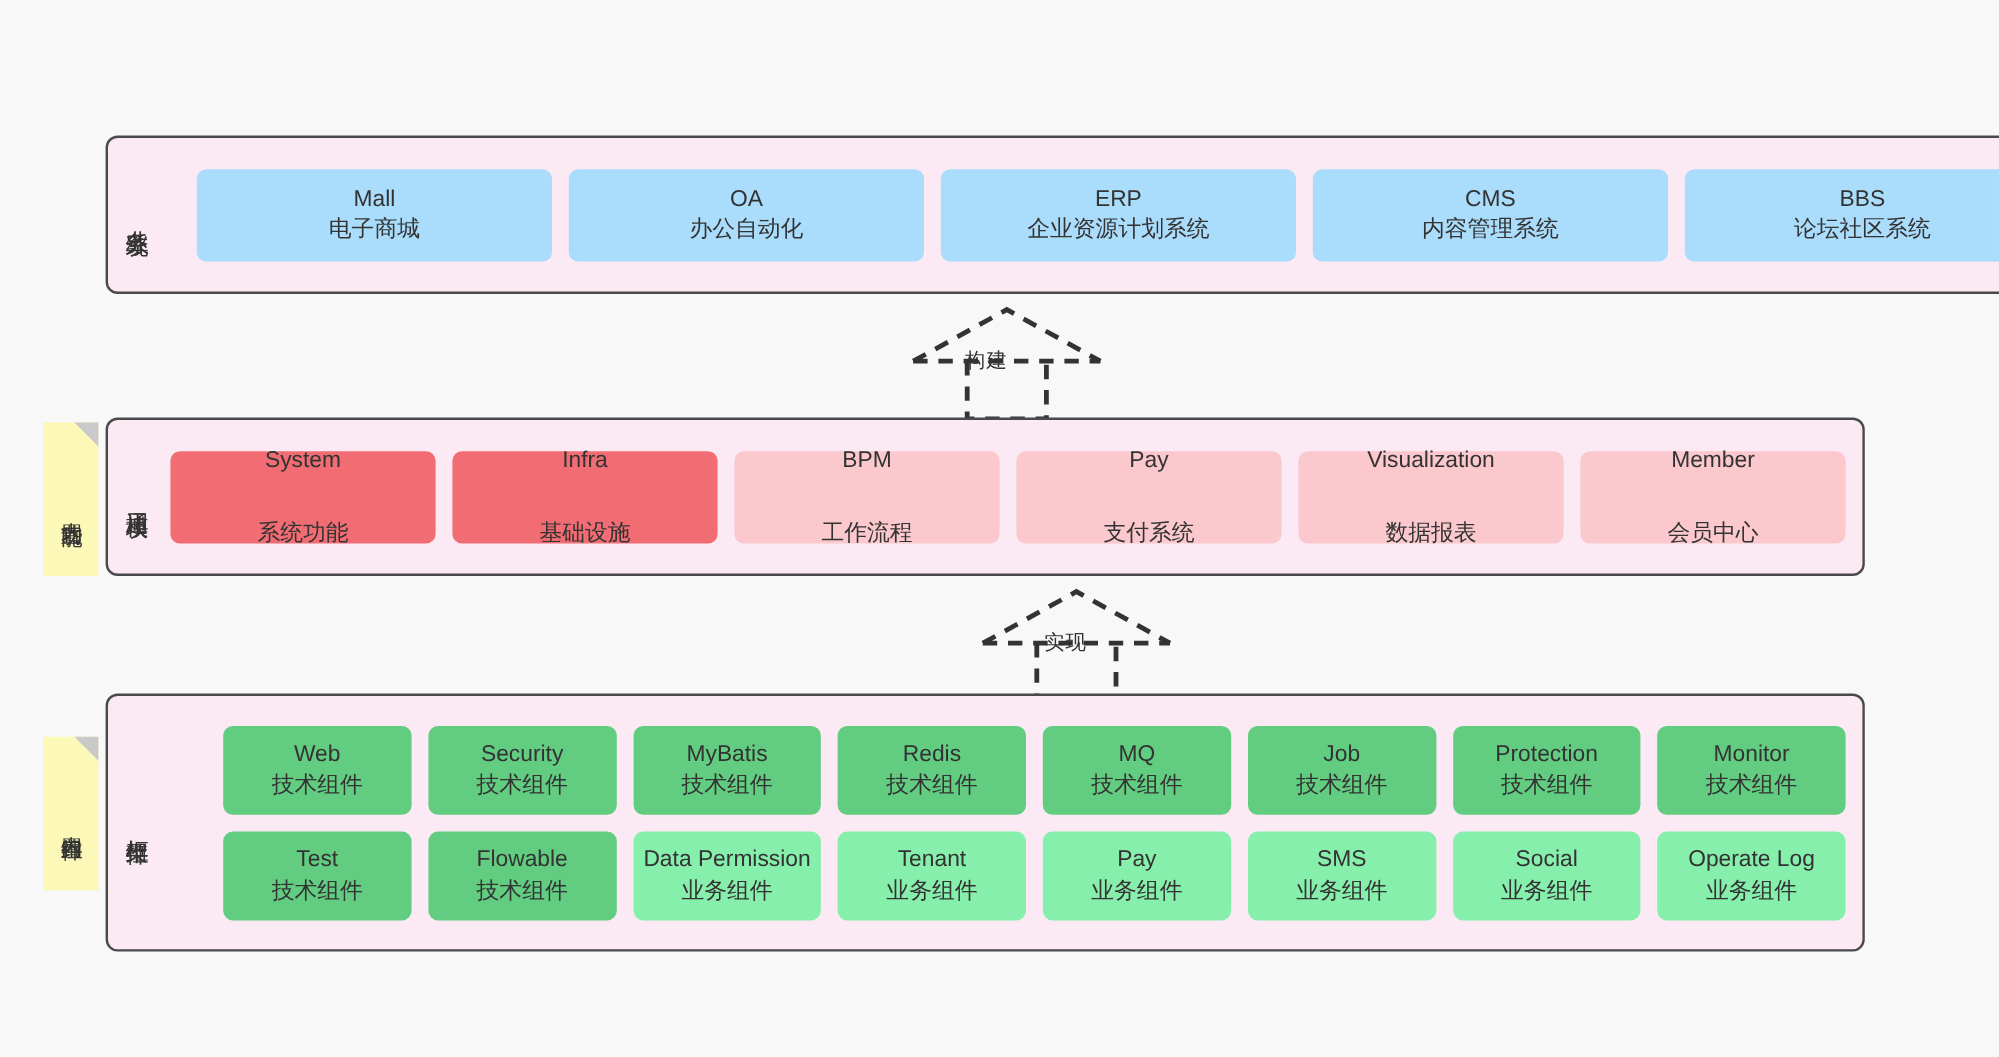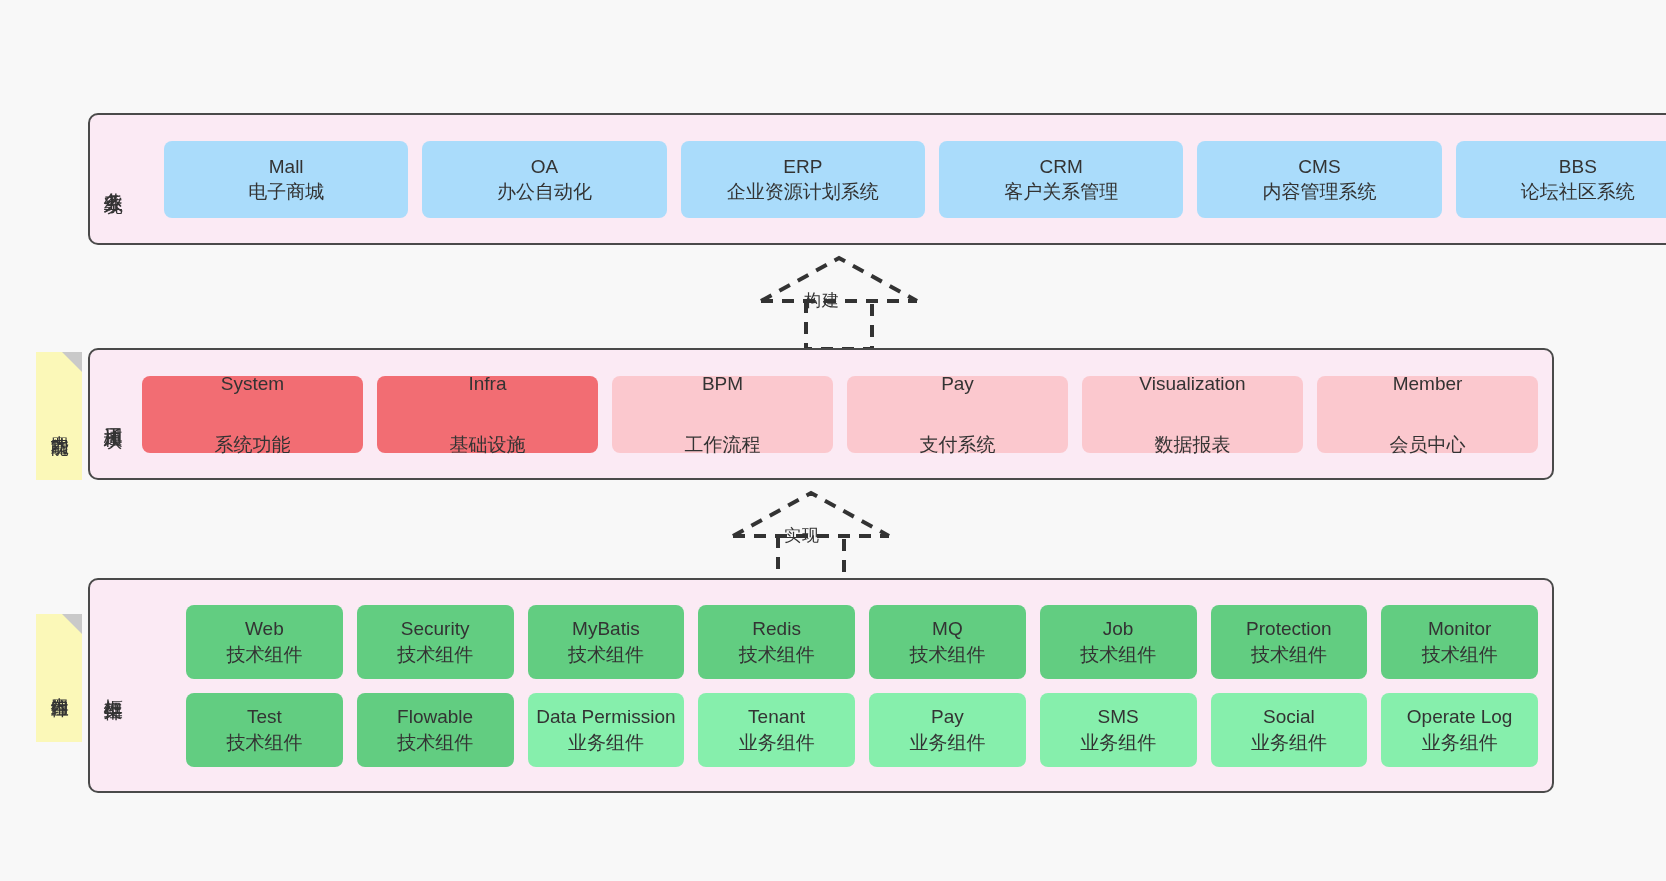--- a/index.html
+++ b/index.html
@@ -143,21 +143,21 @@
   .arrow svg { display: block; }
   .arrow-label {
     position: absolute;
     font-size: 17px;
     color: #333333;
     background: transparent;
     white-space: nowrap;
     letter-spacing: 1px;
   }
   .arrow-build  { left: 751px; top: 253px; }
-  .arrow-impl   { left: 723px; top: 488px; }
+  .arrow-impl   { left: 809px; top: 488px; }
 </style>
 </head>
 <body>
 
 <div id="canvas">
 
   <div class="layer layer-systems">
     <div class="layer-title">业务系统</div>
     <div class="layer-body">
       <div class="row">
@@ -165,24 +165,20 @@
           <span class="en">Mall</span>
           <span class="cn">电子商城</span>
         </div>
         <div class="card blue">
           <span class="en">OA</span>
           <span class="cn">办公自动化</span>
         </div>
         <div class="card blue">
           <span class="en">ERP</span>
           <span class="cn">企业资源计划系统</span>
-        </div>
-        <div class="card blue">
-          <span class="en">CRM</span>
-          <span class="cn">客户关系管理</span>
         </div>
         <div class="card blue">
           <span class="en">CMS</span>
           <span class="cn">内容管理系统</span>
         </div>
         <div class="card blue">
           <span class="en">BBS</span>
           <span class="cn">论坛社区系统</span>
         </div>
       </div>

